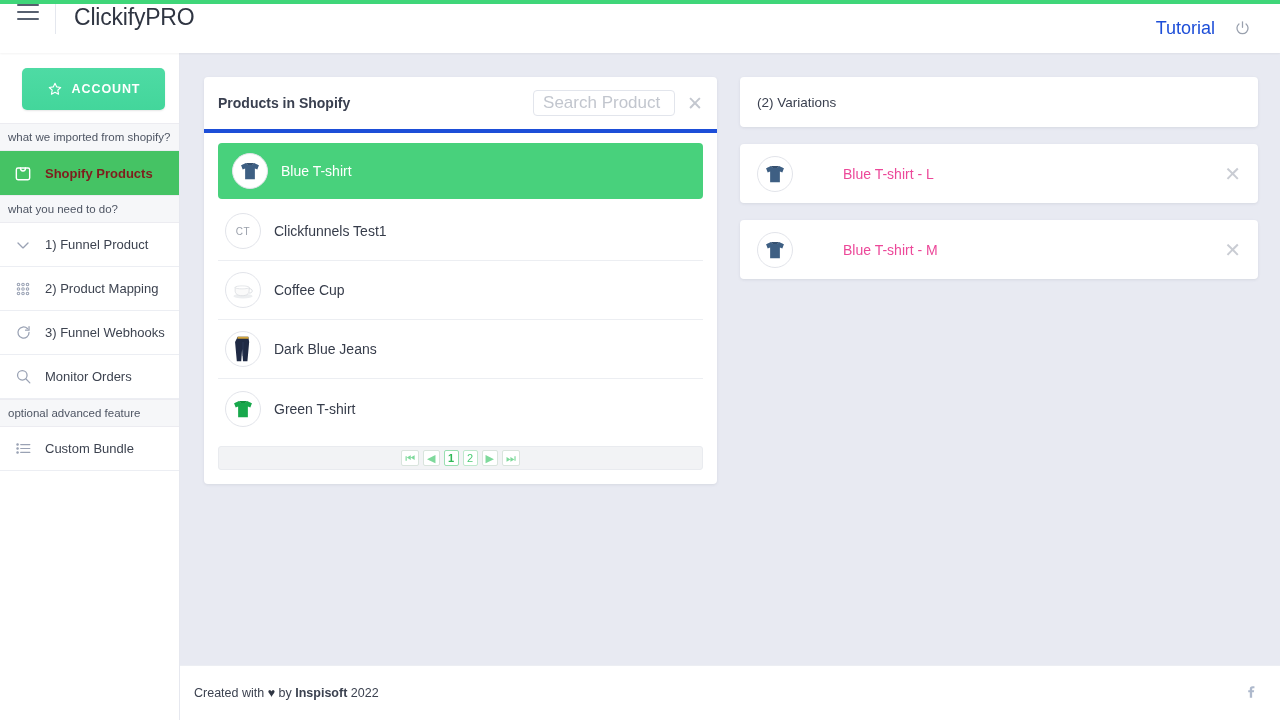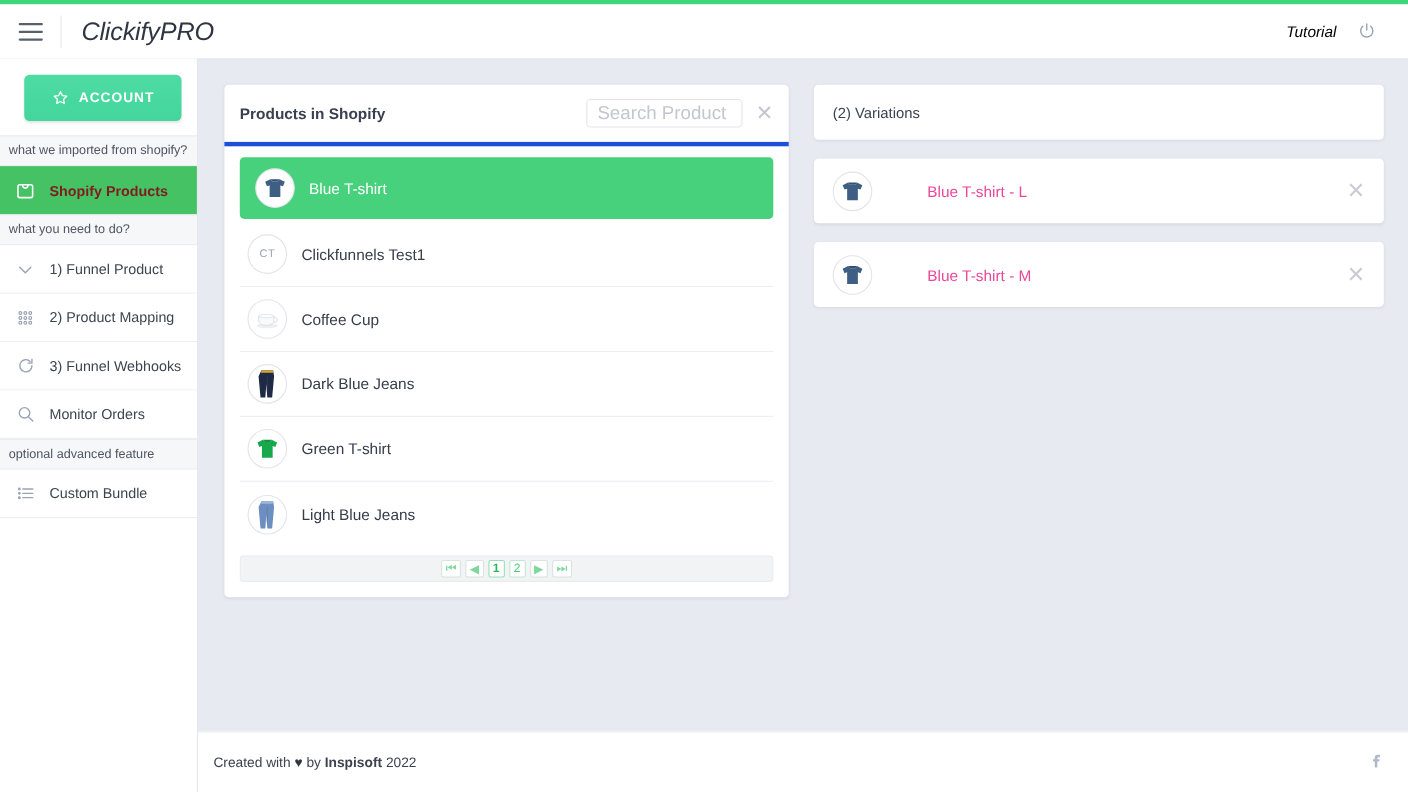--- a/index.html
+++ b/index.html
@@ -14,39 +14,38 @@
   
   .top-accent {
     position: absolute; top: 0; left: 0; width: 1280px; height: 4px;
     background: #3fd679;
   }
 
   
   .header {
     position: absolute; top: 4px; left: 0; width: 1280px; height: 49px;
     background: #ffffff;
-    display: flex; align-items: center;
+    display: flex; 
     box-shadow: 0 1px 2px rgba(0,0,0,0.05);
     z-index: 5;
-    font-style: italic;
   }
   .hamburger {
     width: 22px; height: 16px; margin-left: 17px;
     display: flex; flex-direction: column; justify-content: space-between;
     cursor: pointer;
   }
   .hamburger span { display:block; height: 2px; background: #57606f; border-radius: 1px; }
   .hdr-divider { width:1px; height: 30px; background:#e4e7ee; margin-left: 16px; }
   .brand {
     margin-left: 18px; font-size: 23px; color: #2f3542; letter-spacing: -0.2px;
   }
   .hdr-right {
     margin-left: auto; display:flex; align-items:center; gap: 18px; margin-right: 28px;
   }
-  .tutorial-link { font-size: 14px; color: #000000; cursor: pointer; }
+  .tutorial-link { font-size: 18px; color: #1d4ed8; cursor: pointer; }
   .power-icon { width: 19px; height: 19px; cursor:pointer; display:block; }
 
   
   .sidebar {
     position: absolute; top: 53px; left: 0; width: 180px; height: 667px;
     background: #ffffff;
     border-right: 1px solid #e6e8ef;
     z-index: 4;
   }
   .account-btn {
@@ -344,30 +343,20 @@
         <div class="product-row">
           <span class="thumb">
             <svg width="26" height="26" viewBox="0 0 32 32">
               <path d="M11 6l-6 3 2 5 3-1v13h12V13l3 1 2-5-6-3-2 2.5h-6z" fill="#18a84c"></path>
               <path d="M11 6l2 2.5h6L21 6" fill="#12933f"></path>
             </svg>
           </span>
           <span class="product-name">Green T-shirt</span>
         </div>
 
-        <div class="product-row">
-          <span class="thumb">
-            <svg width="24" height="30" viewBox="0 0 24 34">
-              <path d="M6 3h12l1 6-2 22h-5l-1-14-1 14H5L3 9z" fill="#6d8fc0"></path>
-              <path d="M6 3h12l0.4 2.5H5.6z" fill="#9db6d8"></path>
-              <path d="M12 9v16" stroke="#5d7fae" stroke-width="0.9"></path>
-            </svg>
-          </span>
-          <span class="product-name">Light Blue Jeans</span>
-        </div>
       </div>
 
       <div class="pager-wrap">
         <div class="pager">
           <span class="pg arrow">⏮</span>
           <span class="pg arrow">◀</span>
           <span class="pg current">1</span>
           <span class="pg">2</span>
           <span class="pg arrow">▶</span>
           <span class="pg arrow">⏭</span>

